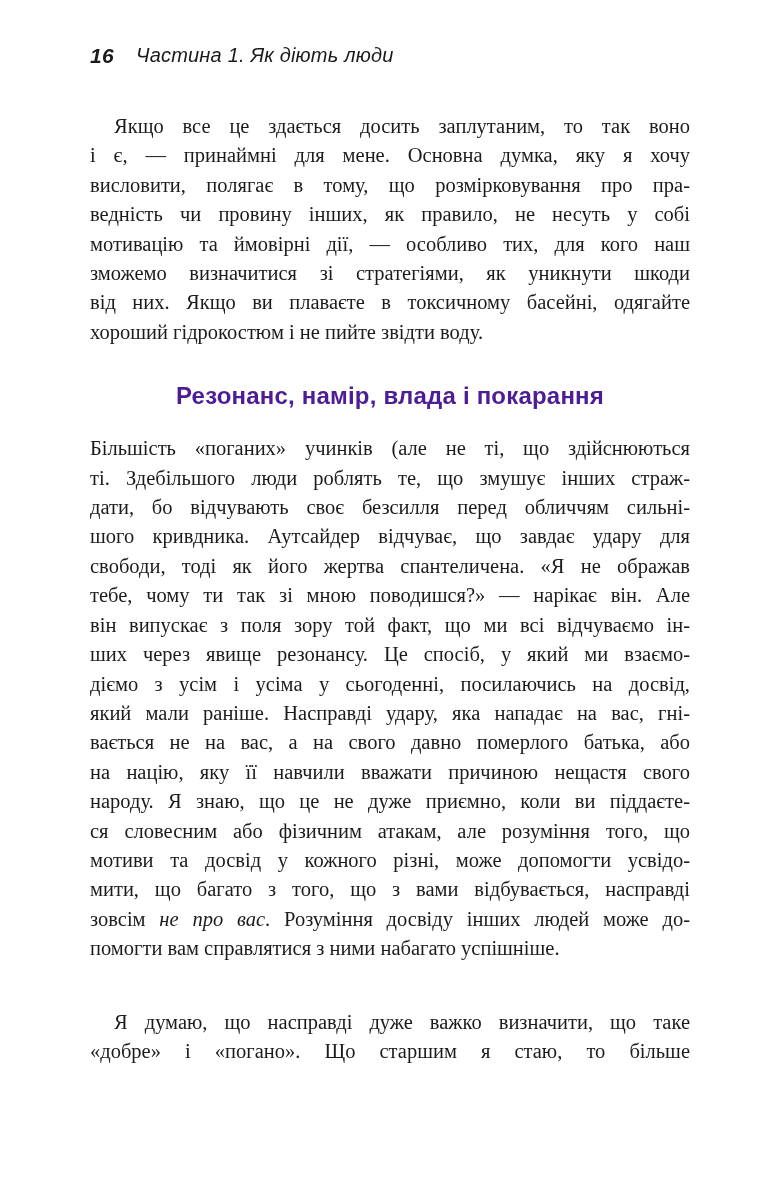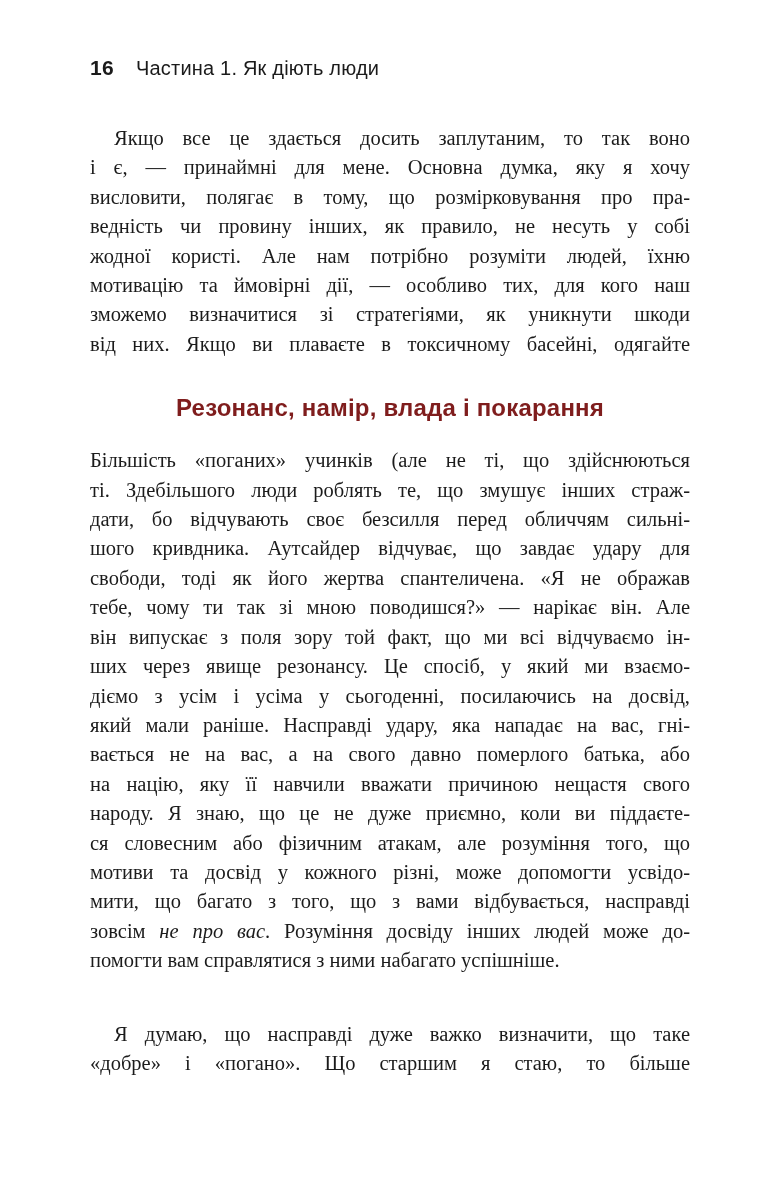--- a/index.html
+++ b/index.html
@@ -8,25 +8,26 @@
     height: 1200px;
     background: #ffffff;
     overflow: hidden;
   }
   .page {
     width: 600px;
     margin: 0 auto;
     color: #1b1b1b;
   }
   .running-header {
-    margin-top: 56px;
+    margin-top: 44px;
     display: flex;
-    align-items: center;
+    align-items: flex-start;
     font-family: "Liberation Sans", sans-serif;
     color: #1b1b1b;
+    font-style: italic;
   }
   .page-number {
     font-size: 21px;
     font-weight: 700;
     letter-spacing: 0.3px;
   }
   .chapter-title {
     font-size: 20px;
     font-weight: 400;
     margin-left: 22px;
@@ -40,21 +41,21 @@
   }
   .para-block-top { margin-top: 38px; }
   .section-heading {
     font-family: "Liberation Sans", sans-serif;
     font-size: 24px;
     font-weight: 700;
     text-align: center;
     letter-spacing: 0.2px;
     margin: 33px 0 0 0;
     line-height: 32px;
-    color: #7f1d1d;
+    color: #4c1d95;
   }
   .para-block-bottom { margin-top: 22px; }
   .line {
     text-align: justify;
     text-align-last: justify;
   }
   .line.flush-last { text-align-last: left; }
   .line.indent-first { text-indent: 24px; margin-top: 44px; }
   .line em { font-style: italic; }
 </style>
@@ -67,24 +68,24 @@
     <span class="page-number">16</span>
     <span class="chapter-title">Частина 1. Як діють люди</span>
   </div>
 
   <div class="bodytext para-block-top" id="intro-paragraphs">
       <div class="para">
         <div class="line indent-first"><span>Якщо все це здається досить заплутаним, то так воно</span></div>
         <div class="line"><span>і є, — принаймні для мене. Основна думка, яку я хочу</span></div>
         <div class="line"><span>висловити, полягає в тому, що розмірковування про пра-</span></div>
         <div class="line"><span>ведність чи провину інших, як правило, не несуть у собі</span></div>
-        <div class="line"><span>жодної користі. Але нам потрібно розуміти людей, їхню</span></div>
         <div class="line"><span>мотивацію та ймовірні дії, — особливо тих, для кого наш</span></div>
         <div class="line"><span>зможемо визначитися зі стратегіями, як уникнути шкоди</span></div>
         <div class="line"><span>від них. Якщо ви плаваєте в токсичному басейні, одягайте</span></div>
+        <div class="line flush-last"><span>хороший гідрокостюм і не пийте звідти воду.</span></div>
       </div>
     </div>
 
   <h2 class="section-heading">Резонанс, намір, влада і покарання</h2>
 
   <div class="bodytext para-block-bottom" id="section-paragraphs">
       <div class="para">
         <div class="line"><span>Більшість «поганих» учинків (але не ті, що здійснюються</span></div>
         <div class="line"><span>ті. Здебільшого люди роблять те, що змушує інших страж-</span></div>
         <div class="line"><span>дати, бо відчувають своє безсилля перед обличчям сильні-</span></div>

